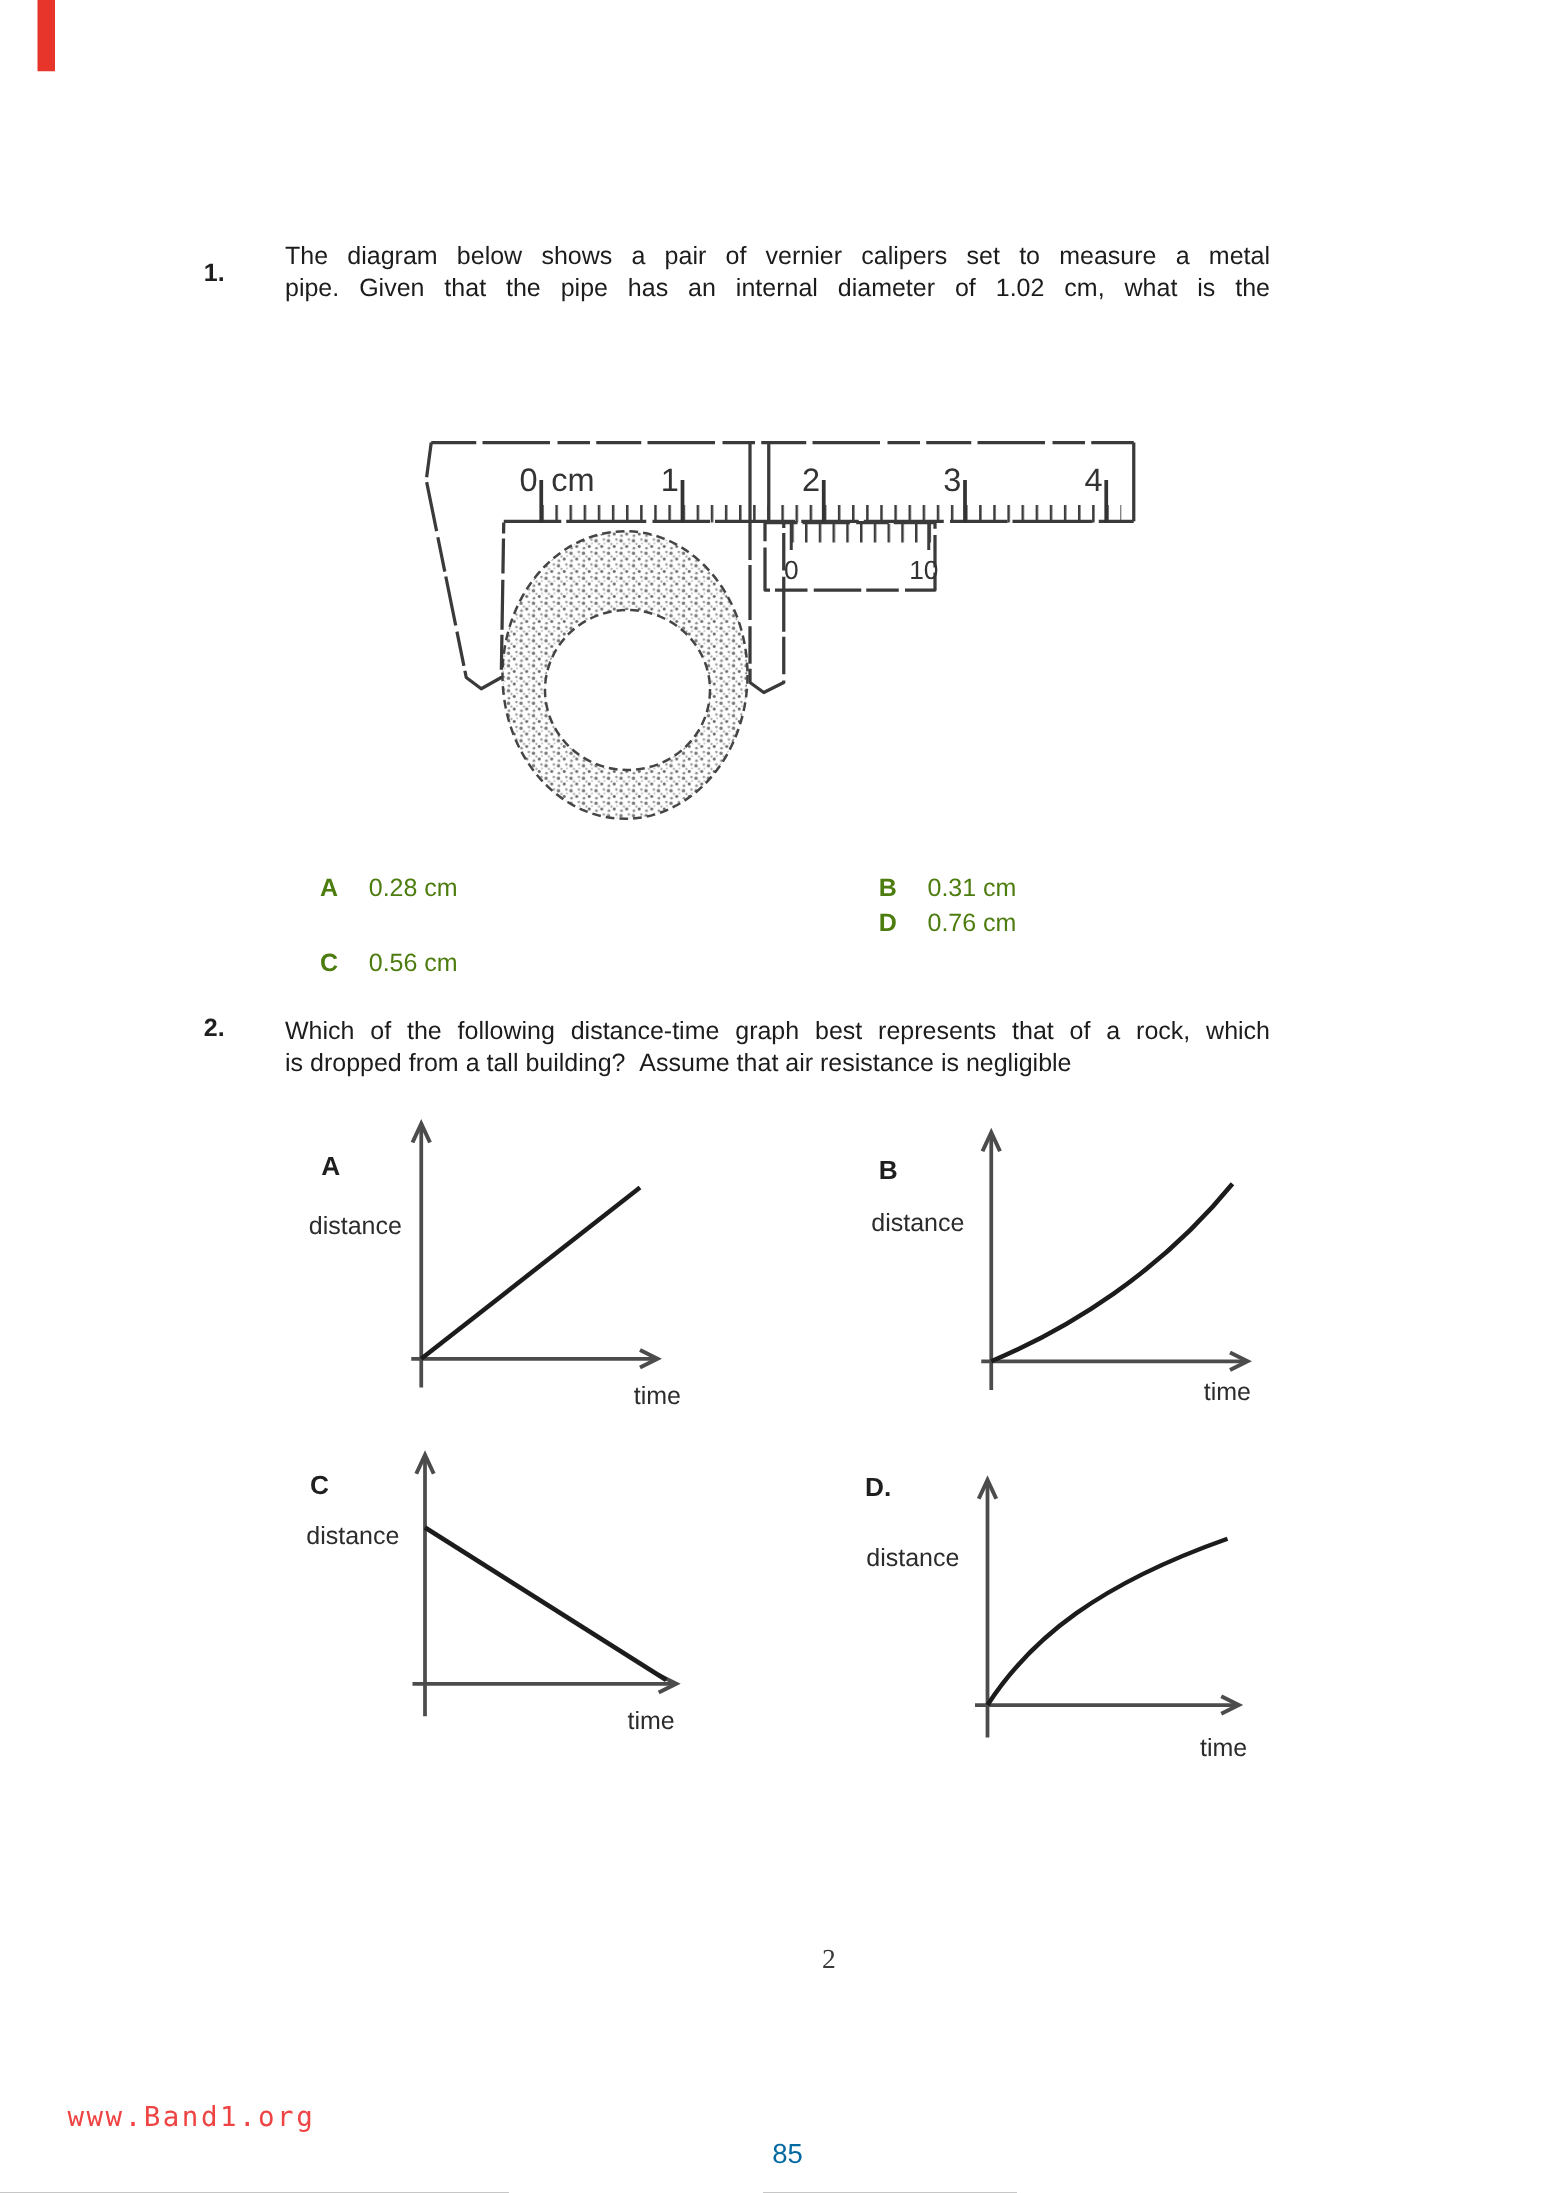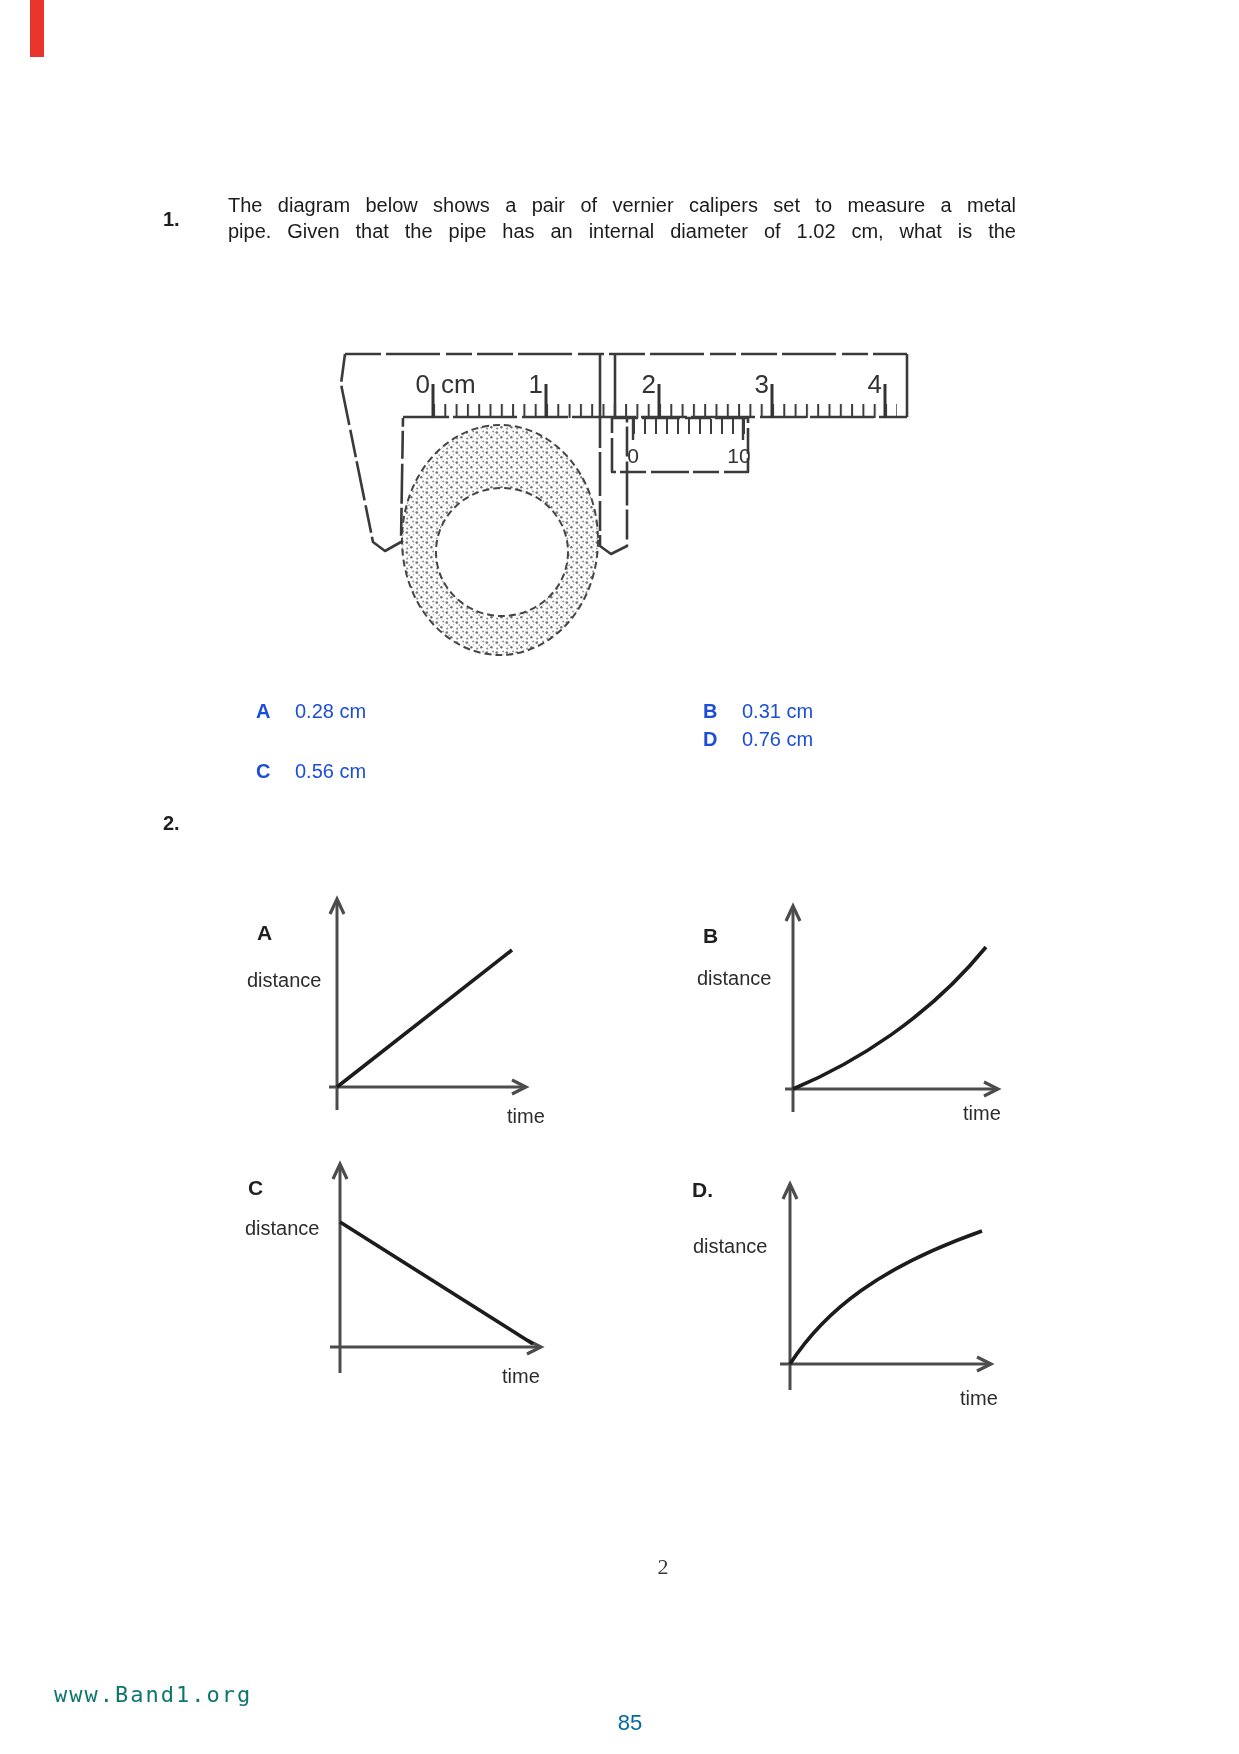--- a/index.html
+++ b/index.html
@@ -9,29 +9,29 @@
     background:#ffffff;
     font-family:"Liberation Sans", sans-serif;
     color:#1e1e1e;
     overflow:hidden;
   }
   .abs{position:absolute;}
   .red-marker{left:30px;top:0;width:14px;height:57px;}
   .qnum{font-size:20px;font-weight:700;}
   .qtext{width:788px;font-size:20px;line-height:26px;color:#1c1c1c;}
   .qtext .jline{text-align:justify;text-align-last:justify;}
-  .opt{font-size:20px;color:#1d4ed8;}
+  .opt{font-size:20px;color:#4d7c0f;}
   .opt .olabel{display:inline-block;width:39px;font-weight:700;}
   svg text{font-family:"Liberation Sans", sans-serif;fill:#262626;}
   svg .glabel{font-size:21px;font-weight:700;fill:#1f1f1f;}
   svg .axlabel{font-size:20px;fill:#2c2c2c;}
   svg .scalenum{font-size:26px;fill:#333;}
   svg .verniernum{font-size:21px;fill:#333;}
   .pgnum{font-family:"Liberation Serif", serif;font-size:22px;color:#3a3a3a;width:40px;text-align:center;}
-  .foot-mono{font-family:"DejaVu Sans Mono", monospace;font-size:22px;color:#0f766e;letter-spacing:2px;}
+  .foot-mono{font-family:"DejaVu Sans Mono", monospace;font-size:22px;color:#ef4444;letter-spacing:2px;}
   .foot-num{font-family:Liberation Sans, sans-serif;font-size:22px;color:#0369a1;width:44px;text-align:center;}
 </style>
 </head>
 <body>
 
 <div class="page">
 
   <div class="abs red-marker" style="background:#e8352b;"></div>
 
   <div class="abs qnum" style="left:163px;top:208px;">1.</div>
@@ -107,20 +107,24 @@
     <span class="olabel">B</span><span>0.31 cm</span>
   </div>
   <div class="abs opt" style="left:256px;top:728px;margin-top:32px;">
     <span class="olabel">C</span><span>0.56 cm</span>
   </div>
   <div class="abs opt" style="left:703px;top:728px;">
     <span class="olabel">D</span><span>0.76 cm</span>
   </div>
 
   <div class="abs qnum" style="left:163px;top:812px;">2.</div>
+  <div class="abs qtext" style="left:228px;top:812px;">
+    <div class="jline">Which of the following distance-time graph best represents that of a rock, which</div>
+    <div>is dropped from a tall building? &nbsp;Assume that air resistance is negligible</div>
+  </div>
 
   <svg class="abs" style="left:230px;top:890px;" width="330" height="245" viewBox="0 0 330 245">
     <text class="glabel" x="27" y="50">A</text>
     <text class="axlabel" x="17" y="97">distance</text>
     <g stroke="#4c4c4c" stroke-width="3" fill="none">
       <line x1="107" y1="10" x2="107" y2="220"></line>
       <line x1="99" y1="197" x2="294" y2="197"></line>
       <path d="M100,24 L107,9 L114,24" stroke-width="3.2"></path>
       <path d="M282,190 L296,197 L282,204" stroke-width="3.2"></path>
     </g>

